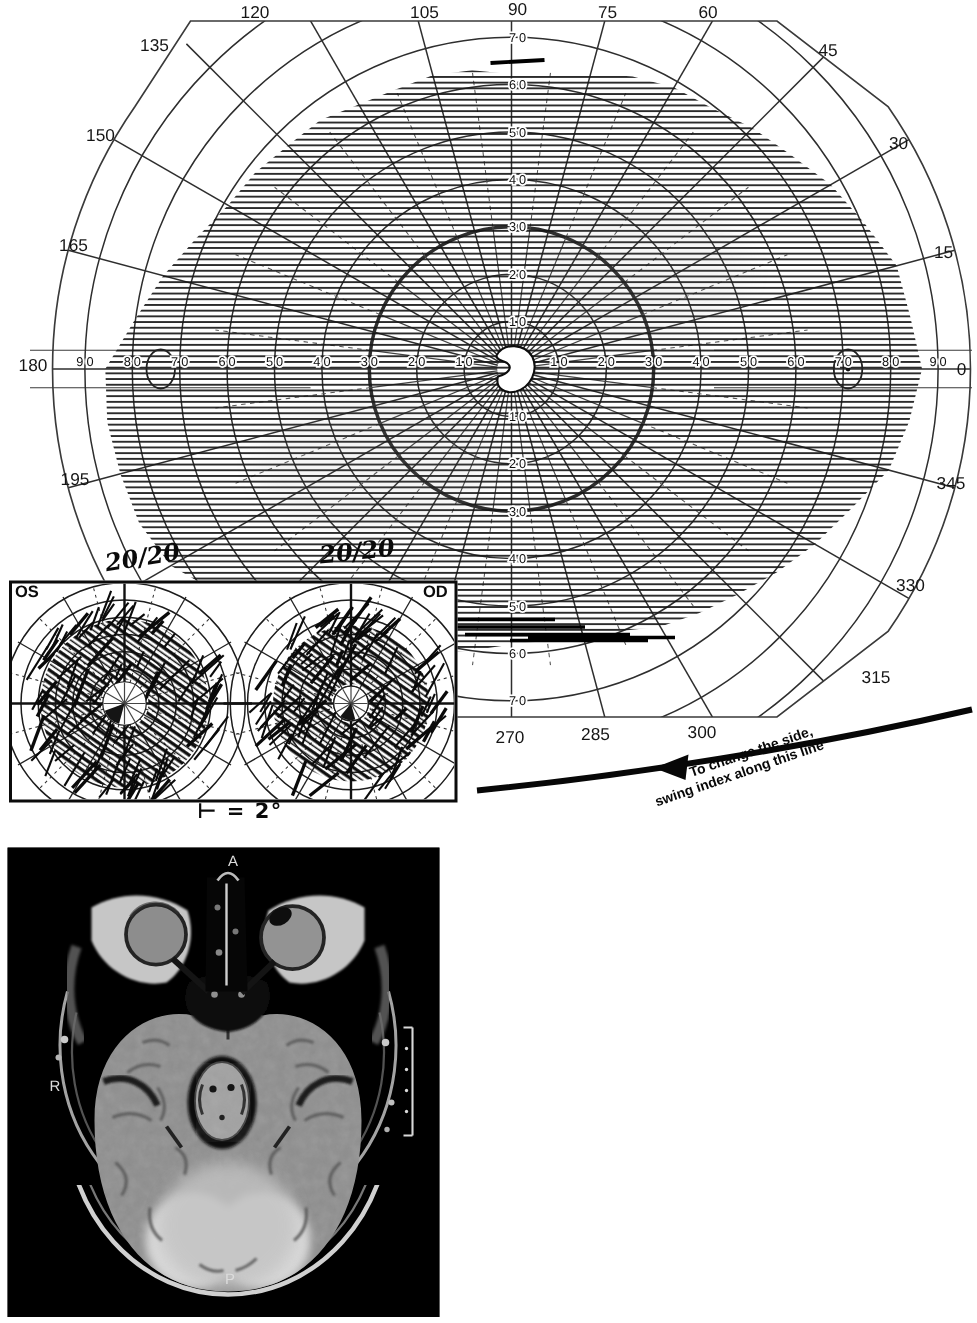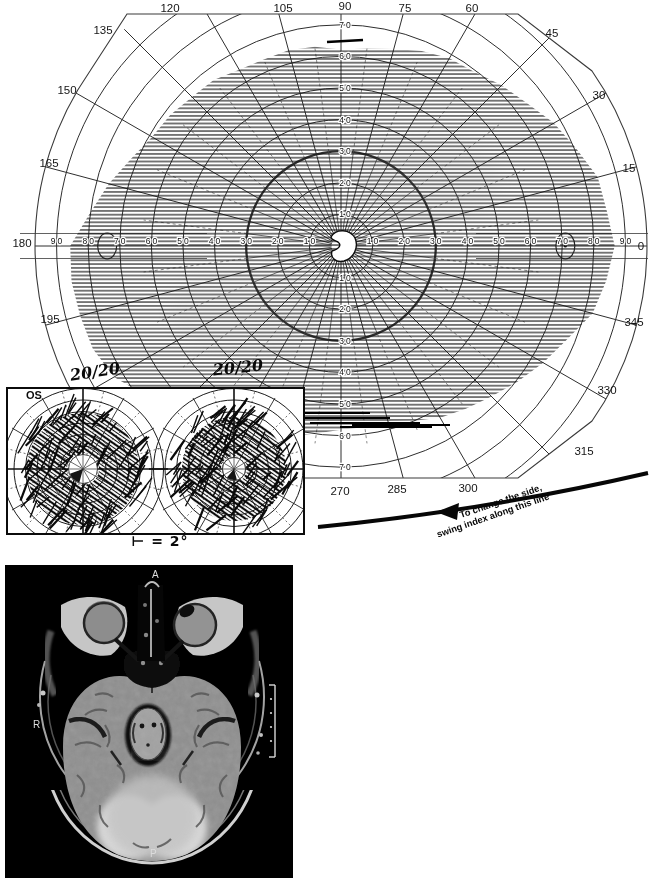--- a/index.html
+++ b/index.html
@@ -501,21 +501,22 @@
           <line x1="226" y1="80" x2="215" y2="80" stroke="#444" stroke-width="0.8"></line>
           <line x1="226" y1="80" x2="216.47372055837118" y2="85.5" stroke="#444" stroke-width="0.8"></line>
           <line x1="226" y1="80" x2="220.5" y2="89.52627944162882" stroke="#444" stroke-width="0.8"></line>
           <line x1="226" y1="80" x2="226" y2="91" stroke="#444" stroke-width="0.8"></line>
           <line x1="226" y1="80" x2="231.5" y2="89.52627944162883" stroke="#444" stroke-width="0.8"></line>
           <line x1="226" y1="80" x2="235.52627944162882" y2="85.5" stroke="#444" stroke-width="0.8"></line>
           <path d="M 226,80 L 218.92933629344807,88.42648887430876 A 11,11 0 0 0 228.84700949612773,90.62518408917975 Z" fill="#151515"></path>
         </g>
       </svg>
   </div>
-  <div class="eye-corner eye-os" style="position:absolute;left:26px;top:389px;z-index:6;">OS</div>
+  <div class="eye-corner eye-os" style="position:absolute;left:10px;top:389px;z-index:6;">OS</div>
+  <div class="eye-corner eye-od" style="position:absolute;left:282px;top:389px;z-index:6;">OD</div>
   <div class="inset-caption">⊢ = 2°</div>
 
   <div class="mri">
     <svg width="288" height="313" viewBox="0 0 288 313">
       <defs>
         <filter id="b05">
             <feGaussianBlur stdDeviation="0.6"></feGaussianBlur>
           </filter>
         <filter id="b1">
             <feGaussianBlur stdDeviation="1"></feGaussianBlur>

